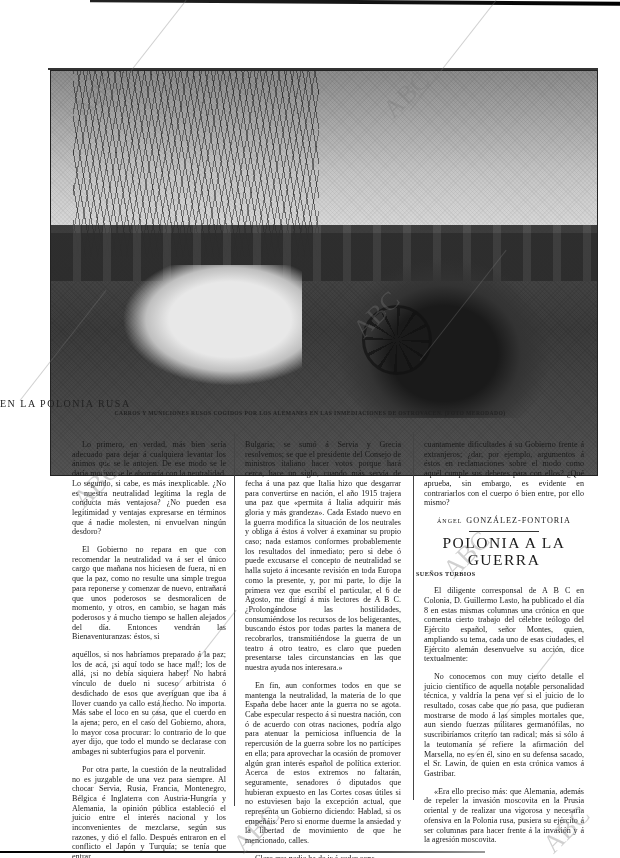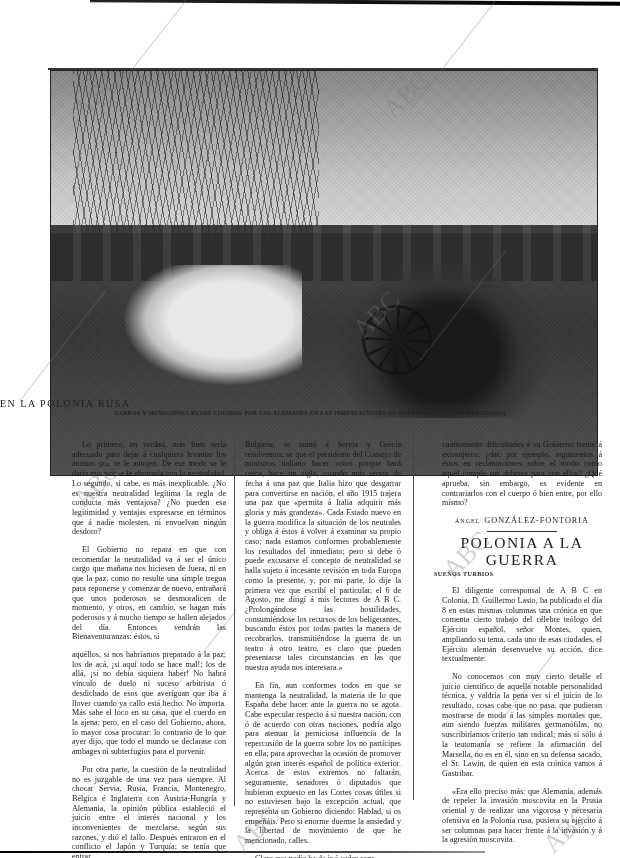--- a/index.html
+++ b/index.html
@@ -65,21 +65,21 @@
       position: absolute; left: 0; width: 620px; top: 410px; text-align: center;
       font-size: 5.6px; letter-spacing: 0.4px; color: #222; font-weight: bold;
     }
     .col {
       position: absolute; top: 432px; font-size: 8.1px; line-height: 9.7px;
       text-align: justify; color: #1a1a1a;
     }
     .col p { margin: 8px; text-indent: 10px; }
     .col-1 { left: 64px; width: 170px; }
     .col-2 { left: 237px; width: 172px; }
-    .col-3 { left: 434px; width: 176px; }
+    .col-3 { left: 416px; width: 176px; }
     .col-divider {
       position: absolute; width: 1px; background: #444;
     }
     .signature {
       text-align: center; font-size: 8.2px; margin-top: 6px; letter-spacing: 1px;
     }
     .signature .sig-prefix { font-size: 6px; margin-right: 4px; }
     .sig-rule {
       width: 70px; height: 1px; background: #333; margin: 4px auto 2px auto;
     }

